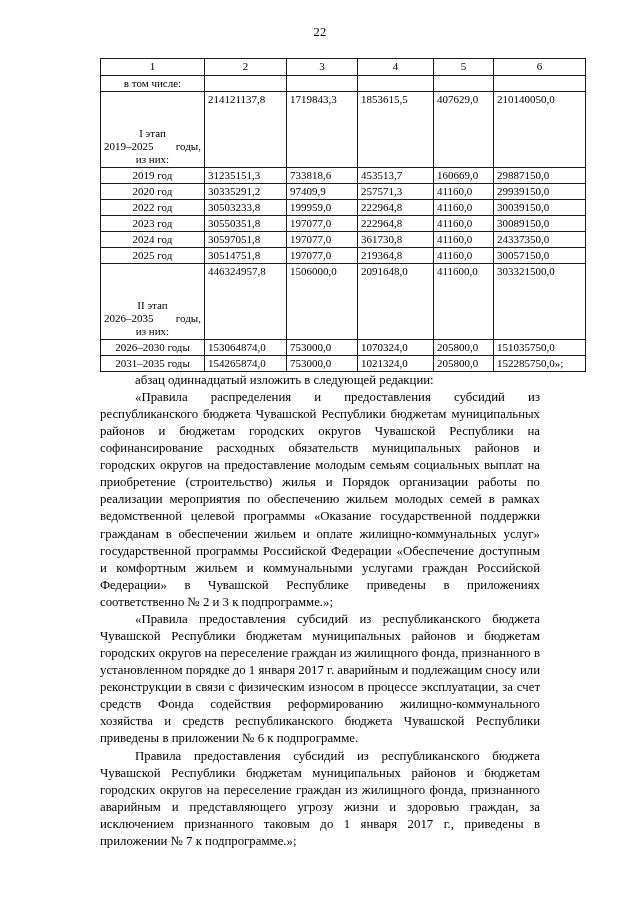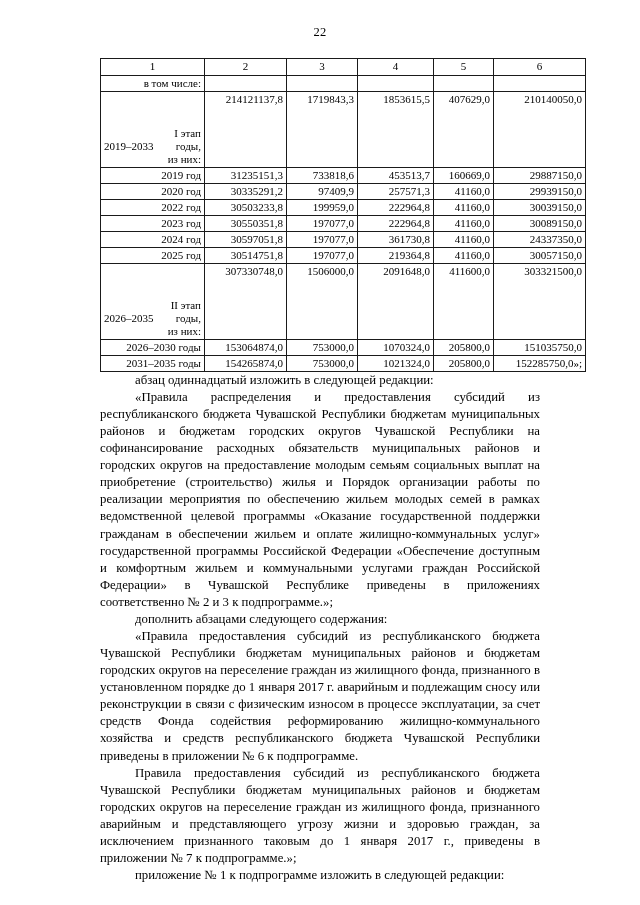--- a/index.html
+++ b/index.html
@@ -53,25 +53,25 @@
     height: 13px;
   }
   table.budget col.c1 { width: 104px; }
   table.budget col.c2 { width: 82px; }
   table.budget col.c3 { width: 71px; }
   table.budget col.c4 { width: 76px; }
   table.budget col.c5 { width: 60px; }
   table.budget col.c6 { width: 92px; }
 
   td.num {
-    text-align: right;
+    text-align: left;
     white-space: nowrap;
   }
   td.lbl {
-    text-align: right;
+    text-align: center;
     white-space: nowrap;
   }
   tr.hdr td {
     text-align: center;
     height: 14px;
   }
   .stage-label {
     white-space: normal;
   }
   .stage-label .l1 { display: block; margin-top: 34px; }
@@ -127,21 +127,21 @@
             <td class="num"></td>
             <td class="num"></td>
             <td class="num"></td>
             <td class="num"></td>
             <td class="num"></td>
           </tr>
           <tr>
             <td class="lbl stage-label">
               <span class="l1">I этап</span>
               <span class="l2">
-                <span>2019–2033</span>
+                <span>2019–2025</span>
                 <span>годы,</span>
               </span>
               <span class="l3">из них:</span>
             </td>
             <td class="num">214121137,8</td>
             <td class="num">1719843,3</td>
             <td class="num">1853615,5</td>
             <td class="num">407629,0</td>
             <td class="num">210140050,0</td>
           </tr>
@@ -195,21 +195,21 @@
           </tr>
           <tr>
             <td class="lbl stage-label">
               <span class="l1">II этап</span>
               <span class="l2">
                 <span>2026–2035</span>
                 <span>годы,</span>
               </span>
               <span class="l3">из них:</span>
             </td>
-            <td class="num">307330748,0</td>
+            <td class="num">446324957,8</td>
             <td class="num">1506000,0</td>
             <td class="num">2091648,0</td>
             <td class="num">411600,0</td>
             <td class="num">303321500,0</td>
           </tr>
           <tr>
             <td class="lbl">2026–2030 годы</td>
             <td class="num">153064874,0</td>
             <td class="num">753000,0</td>
             <td class="num">1070324,0</td>
@@ -223,20 +223,18 @@
             <td class="num">1021324,0</td>
             <td class="num">205800,0</td>
             <td class="num">152285750,0»;</td>
           </tr>
         </tbody>
     </table>
 
     <div class="body-text" id="body-text">
         <p>абзац одиннадцатый изложить в следующей редакции:</p>
         <p>«Правила распределения и предоставления субсидий из республиканского бюджета Чувашской Республики бюджетам муниципальных районов и бюджетам городских округов Чувашской Республики на софинансирование расходных обязательств муниципальных районов и городских округов на предоставление молодым семьям социальных выплат на приобретение (строительство) жилья и Порядок организации работы по реализации мероприятия по обеспечению жильем молодых семей в рамках ведомственной целевой программы «Оказание государственной поддержки гражданам в обеспечении жильем и оплате жилищно-коммунальных услуг» государственной программы Российской Федерации «Обеспечение доступным и комфортным жильем и коммунальными услугами граждан Российской Федерации» в Чувашской Республике приведены в приложениях соответственно № 2 и 3 к подпрограмме.»;</p>
-        <p>дополнить абзацами следующего содержания:</p>
         <p>«Правила предоставления субсидий из республиканского бюджета Чувашской Республики бюджетам муниципальных районов и бюджетам городских округов на переселение граждан из жилищного фонда, признанного в установленном порядке до 1 января 2017 г. аварийным и подлежащим сносу или реконструкции в связи с физическим износом в процессе эксплуатации, за счет средств Фонда содействия реформированию жилищно-коммунального хозяйства и средств республиканского бюджета Чувашской Республики приведены в приложении № 6 к подпрограмме.</p>
         <p>Правила предоставления субсидий из республиканского бюджета Чувашской Республики бюджетам муниципальных районов и бюджетам городских округов на переселение граждан из жилищного фонда, признанного аварийным и представляющего угрозу жизни и здоровью граждан, за исключением признанного таковым до 1 января 2017 г., приведены в приложении № 7 к подпрограмме.»;</p>
-        <p>приложение № 1 к подпрограмме изложить в следующей редакции:</p>
       </div>
 
   </div>
 </div>
 
 </body></html>

